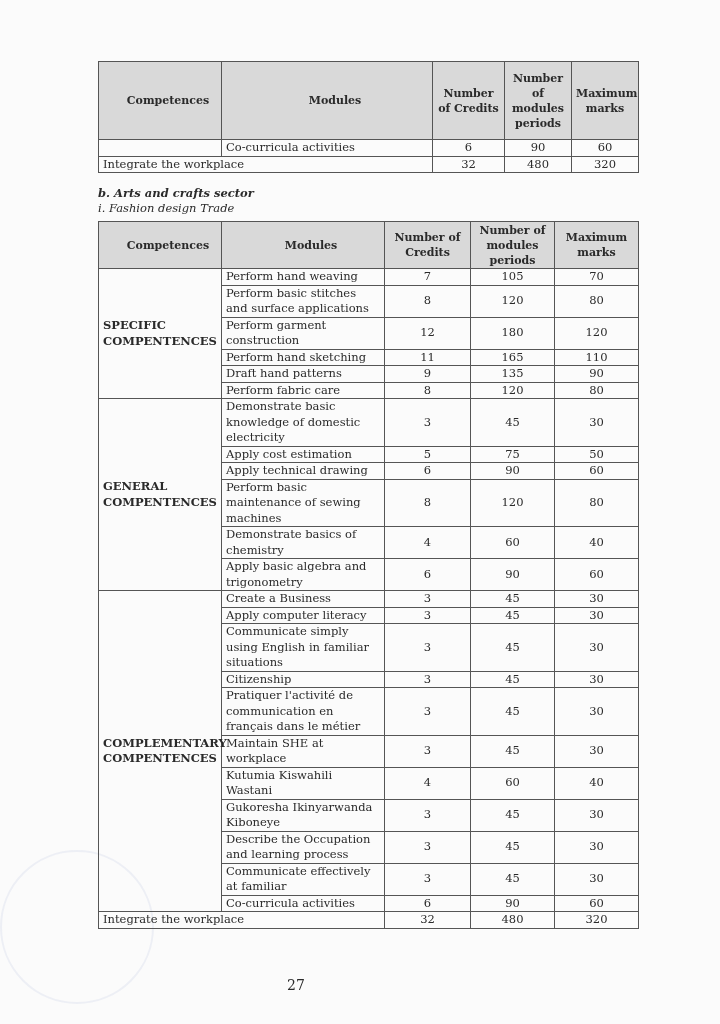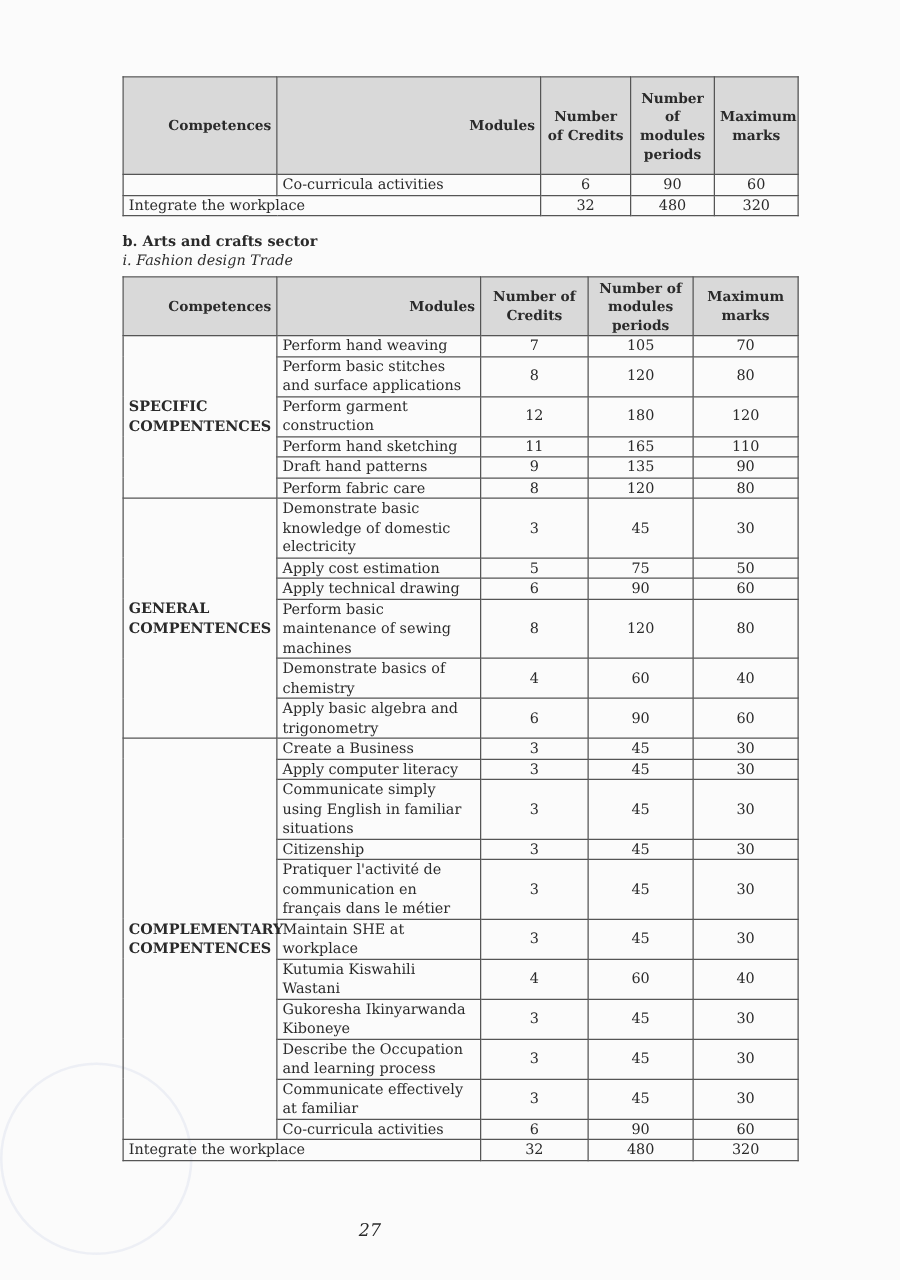--- a/index.html
+++ b/index.html
@@ -3,31 +3,31 @@
   <meta charset="utf-8">
   <style>
     html, body { margin: 0; padding: 0; }
     body {
       width: 720px; height: 1024px; background: #fbfbfb; position: relative; overflow: hidden;
       font-family: "DejaVu Serif", serif; color: #2a2a2a;
     }
     table { border-collapse: collapse; position: absolute; left: 98px; width: 540px; table-layout: fixed; }
     th, td { border: 1px solid #555; font-size: 11.5px; line-height: 15.5px; padding: 0 4px; vertical-align: middle; }
     th { background: #d9d9d9; font-weight: bold; font-size: 11px; line-height: 15px; margin-top: 15px; }
-    th.l { text-align: right; padding-left: 20px; }
+    th.l { text-align: center; padding-left: 20px; }
     th.c { text-align: center; }
     td.n { text-align: center; }
     td.comp { text-align: left; font-weight: bold; }
     #t1 { top: 61px; }
     #t1 th { height: 77px; }
     #t2 { top: 221px; }
     #t2 th { height: 46px; }
-    .sector { position: absolute; left: 98px; top: 186px; font-size: 11.5px; font-weight: bold; }
+    .sector { position: absolute; left: 98px; top: 186px; font-size: 11.5px; font-weight: bold; font-style: italic; }
     .trade { position: absolute; left: 98px; top: 201px; font-size: 11.5px; font-style: italic; }
-    .pageno { position: absolute; left: 0; width: 592px; top: 977px; text-align: center; font-size: 14px; font-style: italic; }
+    .pageno { position: absolute; left: 0; width: 592px; top: 977px; text-align: center; font-size: 14px; }
     .seal { position: absolute; left: 0; top: 850px; width: 150px; height: 150px; border-radius: 50%; border: 2px solid #e7eaf2; opacity: .7; }
   </style>
 </head>
 <body>
 
 <div class="seal"></div>
 
 <table id="t1">
   <colgroup>
       <col style="width:123px">

